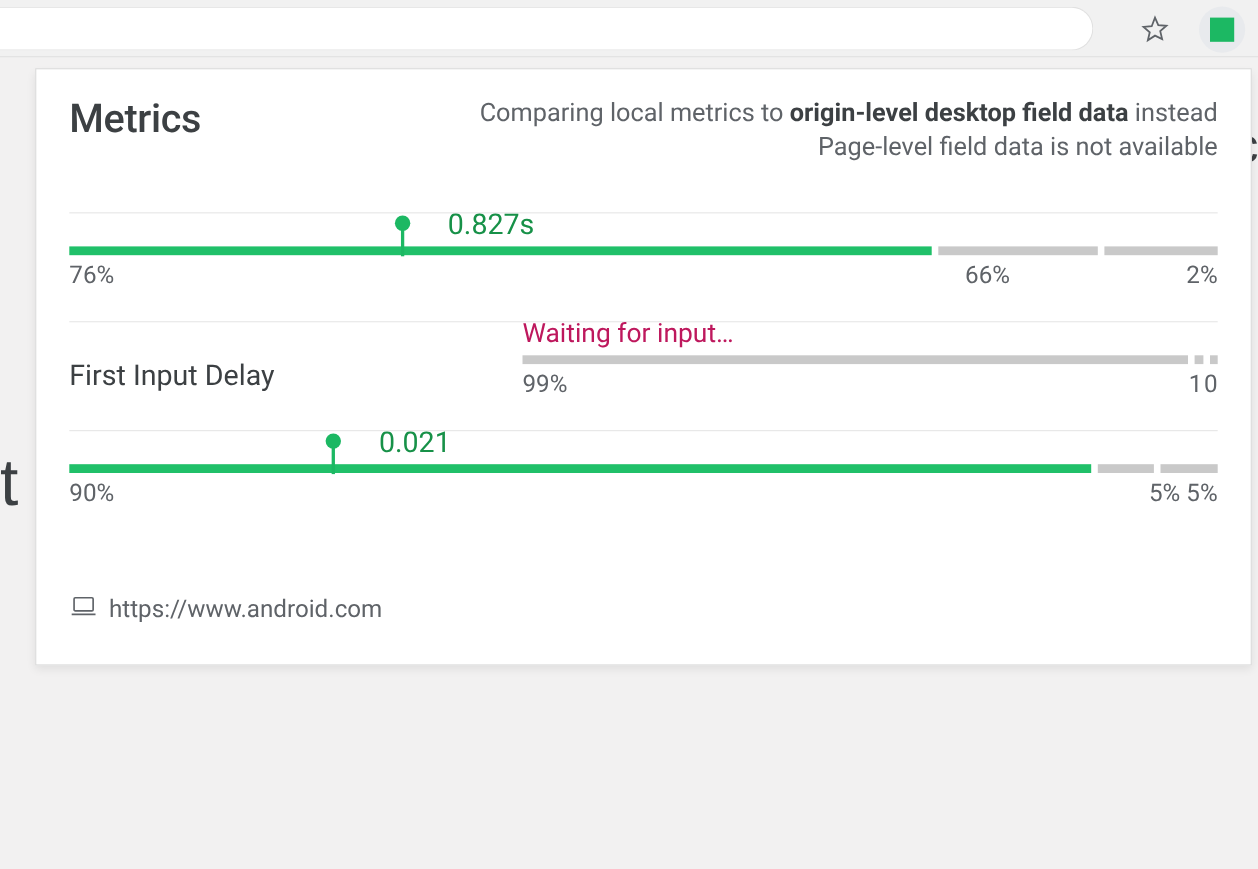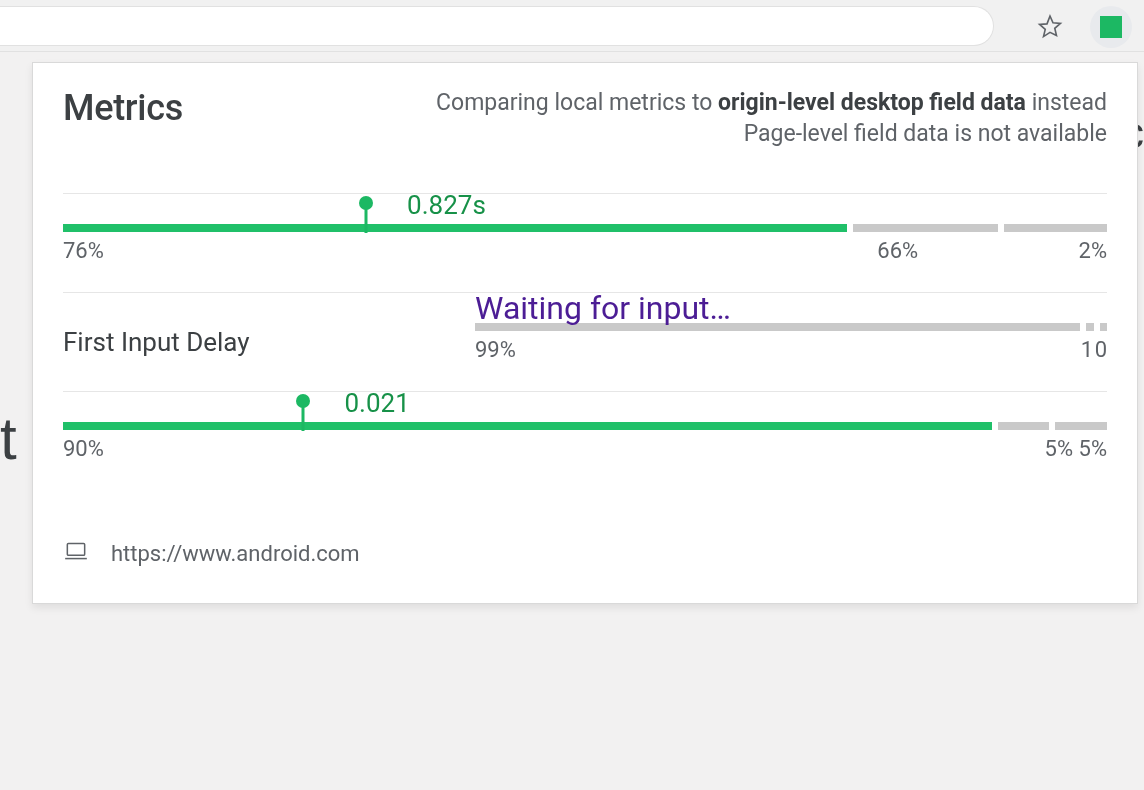--- a/index.html
+++ b/index.html
@@ -136,40 +136,40 @@
     top:-34px;
     font-size:26px;
     font-weight:400;
     color:#179148;
     transform:translateX(10px);
     white-space:nowrap;
   }
   .waiting {
     position:absolute;
     top:-34px; left:0;
-    font-size:32px;
-    color:#4c1d95;
+    font-size:24px;
+    color:#be185d;
   }
   
   .percs {
     position:relative;
     margin-top:6px;
     height:24px;
     font-size:22px;
     color:#5f6368;
   }
   .percs span { position:absolute; }
   
   .foot {
     margin-top: 48px;
     font-size:22px;
     color:#5f6368;
   }
   .foot .url-row{
-    display:flex; align-items:center; gap:22px;
+    display:flex; align-items:center; gap:10px;
     margin-bottom:14px;
   }
   .foot .laptop svg{ width:26px;height:26px; stroke:#5f6368; fill:none; stroke-width:1.4;}
   .foot .row2 a { color:#1a73e8; text-decoration:none; cursor:pointer; }
 </style>
 </head>
 <body>
 
 <div class="browser-bar">
   <div class="omnibox"></div>

